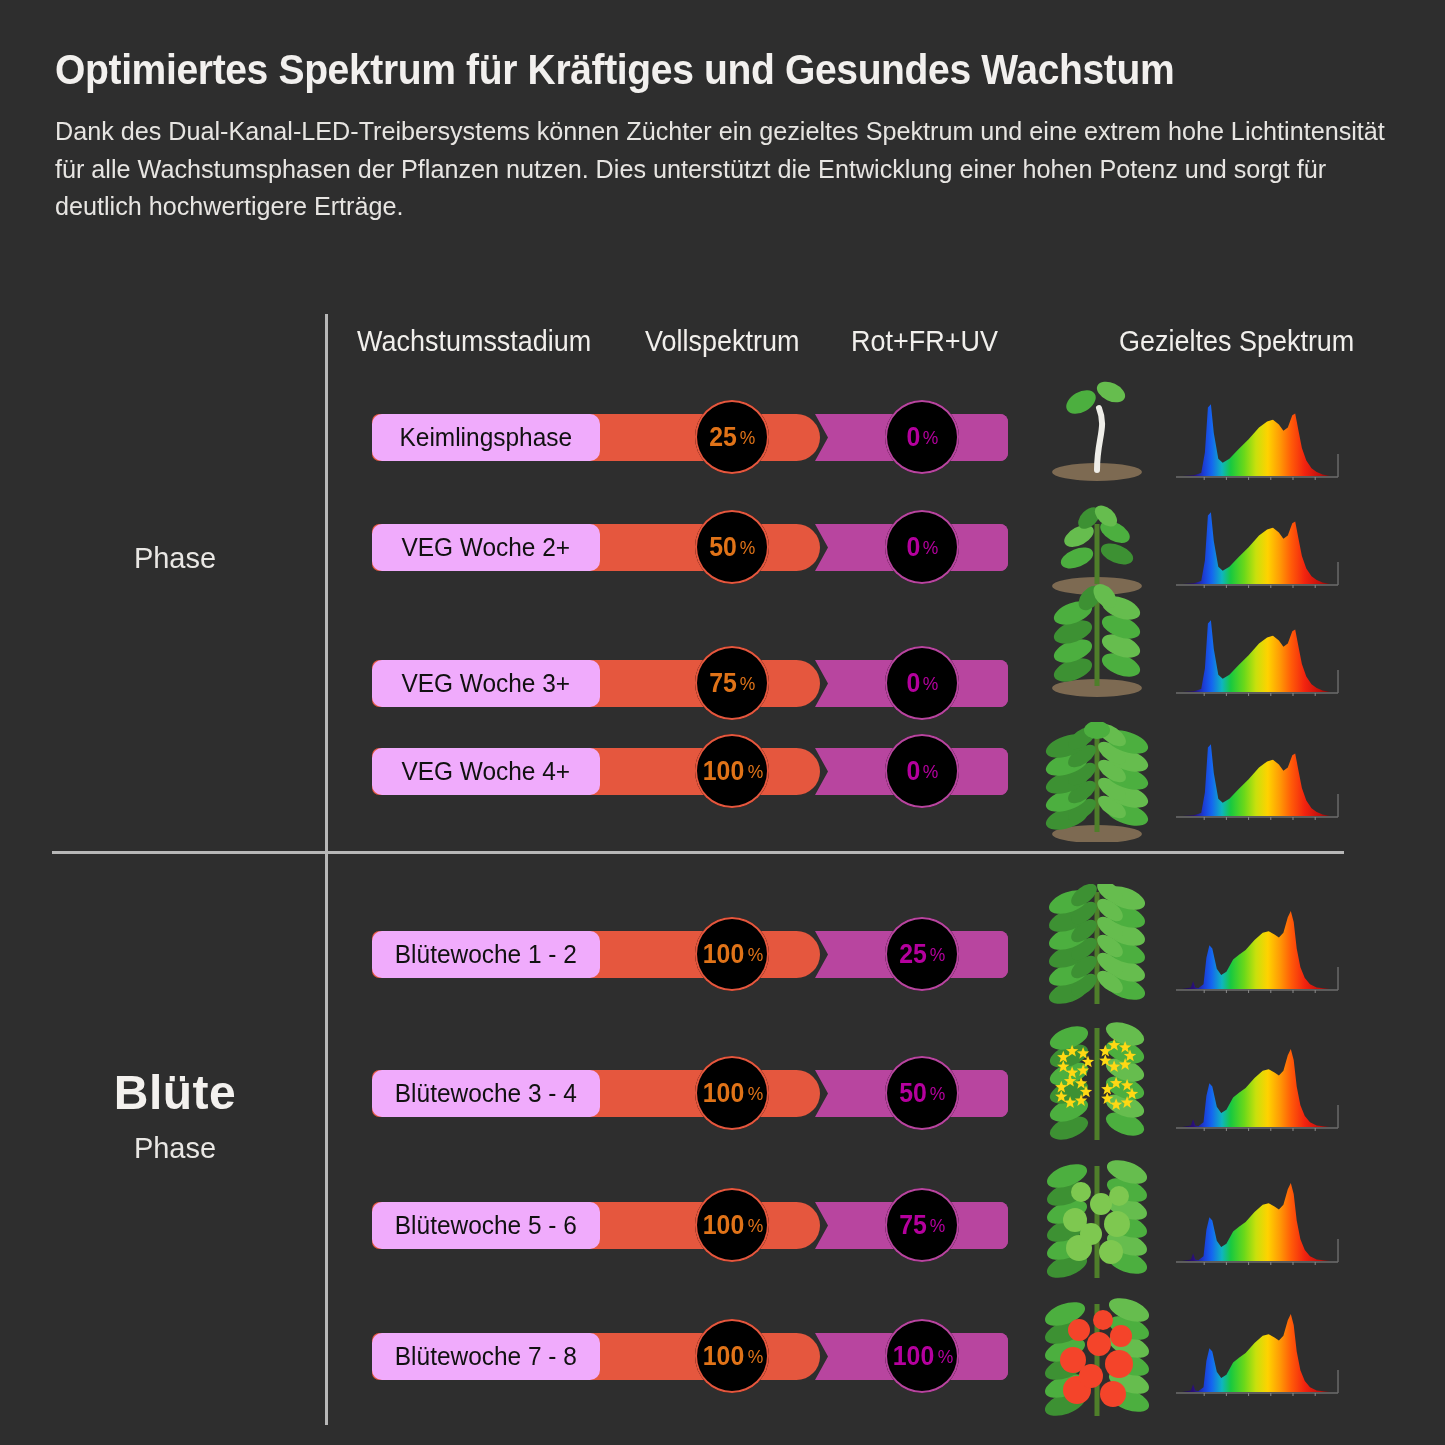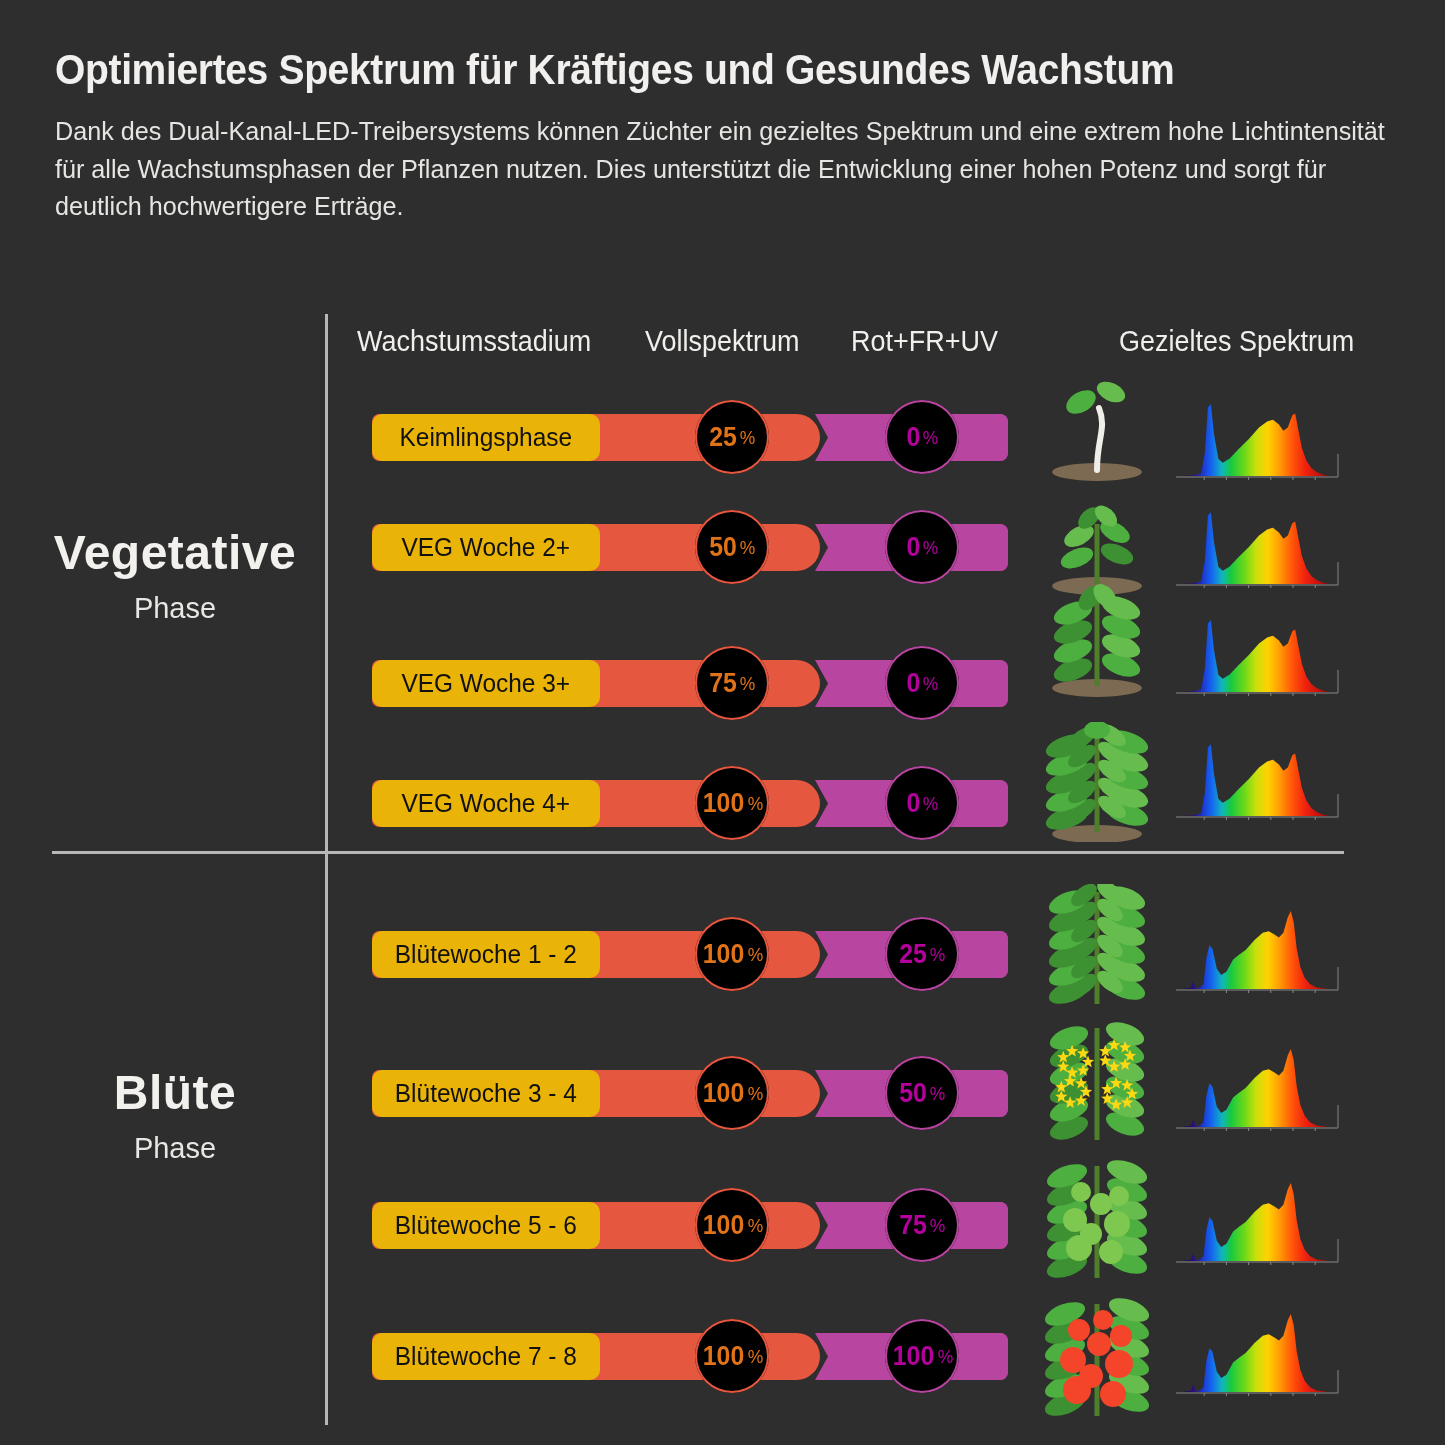--- a/index.html
+++ b/index.html
@@ -101,21 +101,21 @@
     content: "";
     position: absolute; right: 0; top: 0; bottom: 0;
     width: 14px;
     background: #b8459f;
     border-radius: 0 8px 8px 0;
   }
 
   .label-pill {
     position: absolute; left: 0; top: 0;
     height: 47px;
-    background: #eab308;
+    background: #f0abfc;
     border-radius: 10px;
     display: flex; align-items: center; justify-content: center;
     padding: 0 16px;
     min-width: 228px;
     z-index: 4;
   }
   .label-pill span {
     font-size: 26px;
     color: #111111;
     font-weight: 500;
@@ -173,21 +173,20 @@
   <div class="v-divider" style="left:325px; top:851px; height:574px;"></div>
 
   <div class="col-headers">
     <div class="col-head" style="left:357px;">Wachstumsstadium</div>
     <div class="col-head" style="left:645px;">Vollspektrum</div>
     <div class="col-head" style="left:851px;">Rot+FR+UV</div>
     <div class="col-head" style="left:1119px;">Gezieltes Spektrum</div>
   </div>
 
   <div class="phase-block" style="top:528px;">
-    <div class="phase-name">Vegetative</div>
     <div class="phase-sub">Phase</div>
   </div>
   <div class="phase-block" style="top:1068px;">
     <div class="phase-name">Blüte</div>
     <div class="phase-sub">Phase</div>
   </div>
 
   <div id="rows">
       <div class="row" style="top: 402px;">
     <div class="bar-wrap">
@@ -368,21 +367,21 @@
       <line x1="36.2" y1="85" x2="36.2" y2="88"></line>
             <line x1="58.4" y1="85" x2="58.4" y2="88"></line>
             <line x1="80.6" y1="85" x2="80.6" y2="88"></line>
             <line x1="102.8" y1="85" x2="102.8" y2="88"></line>
             <line x1="125.0" y1="85" x2="125.0" y2="88"></line>
             <line x1="147.2" y1="85" x2="147.2" y2="88"></line>
     </g>
     <line x1="170" y1="62" x2="170" y2="85" stroke="#6d6d6d" stroke-width="1.4"></line>
   </svg>
       </div>
-      <div class="row" style="top: 768px;">
+      <div class="row" style="top: 736px;">
     <div class="bar-wrap">
       <div class="bar-orange"></div>
       <div class="bar-purple"></div>
       <div class="label-pill">
         <span>VEG Woche  4+</span>
       </div>
       <div class="pct-circle orange">
         <span class="pct-num">100</span>
             <span class="pct-sign">%</span>
       </div>

